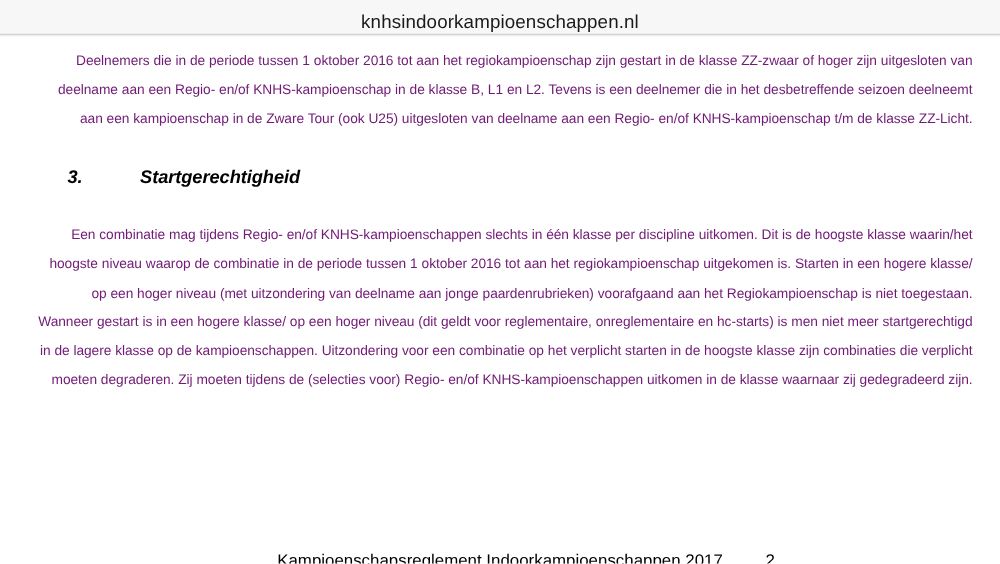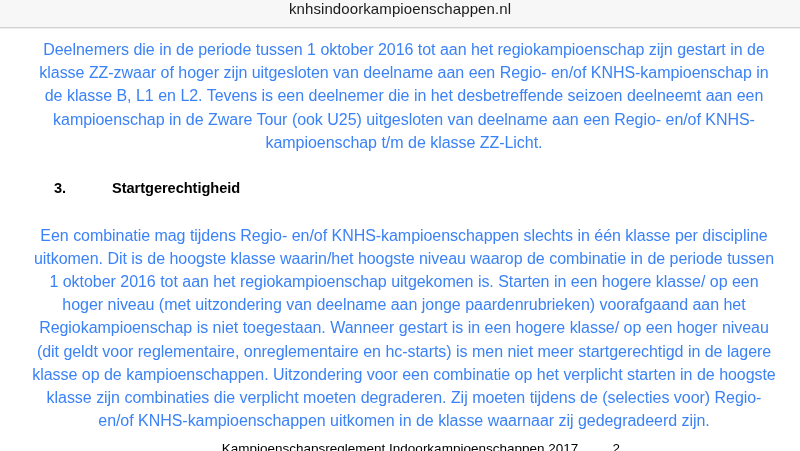--- a/index.html
+++ b/index.html
@@ -26,21 +26,21 @@
 
   
   .doc-header {
     position: absolute;
     top: 0;
     left: 0;
     width: 800px;
     height: 27px;
     background: #f7f7f7;
     display: flex;
-    align-items: flex-start;
+    align-items: flex-end;
     justify-content: center;
   }
   .doc-header-title {
     font-size: 15px;
     line-height: 18px;
     color: #1a1a1a;
     letter-spacing: 0.1px;
     white-space: nowrap;
   }
   .header-rule {
@@ -62,37 +62,38 @@
 
   
   .doc-body {
     position: absolute;
     top: 38px;
     left: 30px;
     width: 748px;
   }
 
   .para {
-    font-size: 16px;
+    font-size: 11px;
     line-height: 23.2px;
-    text-align: center;
-    color: #3b82f6;
+    text-align: right;
+    color: #701a75;
     margin: 0;
     letter-spacing: -0.05px;
     word-spacing: 0.1px;
   }
 
   .section-heading {
     font-size: 14.6px;
     line-height: 23.2px;
     font-weight: bold;
     margin: 0;
     display: block;
     white-space: pre;
     letter-spacing: -0.05px;
+    font-style: italic;
   }
   .section-heading .num {
     display: inline-block;
     width: 58px;
   }
 
   
   .doc-footer {
     position: absolute;
     left: 0;

